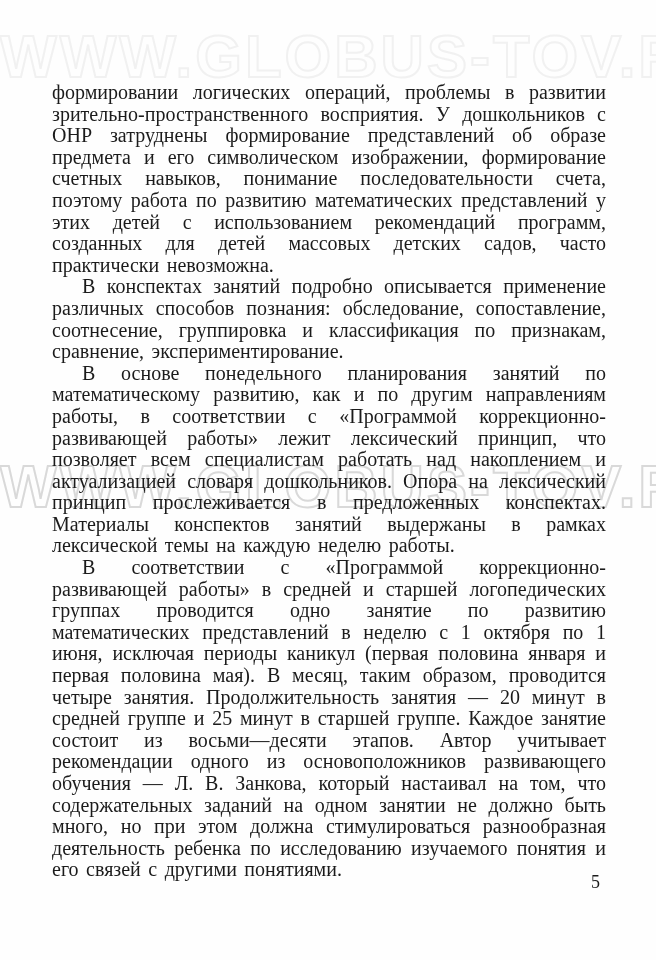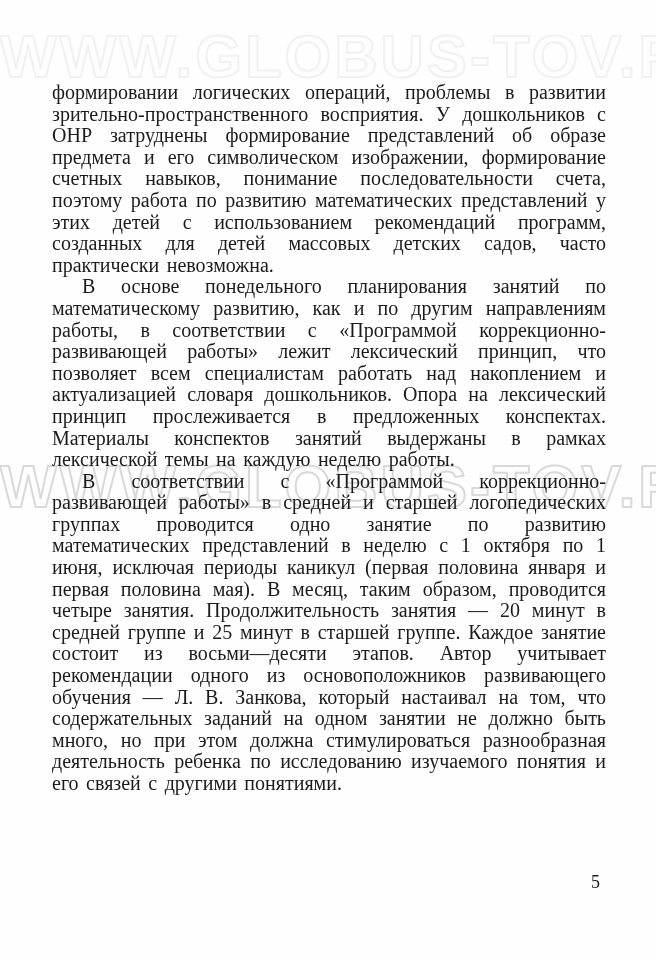--- a/index.html
+++ b/index.html
@@ -72,19 +72,20 @@
 <body>
 
 <div class="page">
 
   <div class="wm wm-top">WWW.GLOBUS-TOV.RU</div>
 
   <div class="wm wm-mid">WWW.GLOBUS-TOV.RU</div>
 
   <div class="text-block">
     <p class="no-indent">формировании логических операций, проблемы в развитии зрительно-пространственного восприятия. У дошкольников с ОНР затруднены формирование представлений об образе предмета и его символическом изображении, формирование счетных навыков, понимание последовательности счета, поэтому работа по развитию математических представлений у этих детей с использованием рекомендаций программ, созданных для детей массовых детских садов, часто практически невозможна.</p>
+    <p>В конспектах занятий подробно описывается применение различных способов познания: обследование, сопоставление, соотнесение, группировка и классификация по признакам, сравнение, экспериментирование.</p>
     <p>В основе понедельного планирования занятий по математическому развитию, как и по другим направлениям работы, в соответствии с «Программой коррекционно-развивающей работы» лежит лексический принцип, что позволяет всем специалистам работать над накоплением и актуализацией словаря дошкольников. Опора на лексический принцип прослеживается в предложенных конспектах. Материалы конспектов занятий выдержаны в рамках лексической темы на каждую неделю работы.</p>
     <p>В соответствии с «Программой коррекционно-развивающей работы» в средней и старшей логопедических группах проводится одно занятие по развитию математических представлений в неделю с 1 октября по 1 июня, исключая периоды каникул (первая половина января и первая половина мая). В месяц, таким образом, проводится четыре занятия. Продолжительность занятия — 20 минут в средней группе и 25 минут в старшей группе. Каждое занятие состоит из восьми—десяти этапов. Автор учитывает рекомендации одного из основоположников развивающего обучения — Л. В. Занкова, который настаивал на том, что содержательных заданий на одном занятии не должно быть много, но при этом должна стимулироваться разнообразная деятельность ребенка по исследованию изучаемого понятия и его связей с другими понятиями.</p>
   </div>
 
   <div class="page-number">5</div>
 
 </div>
 
 </body></html>

